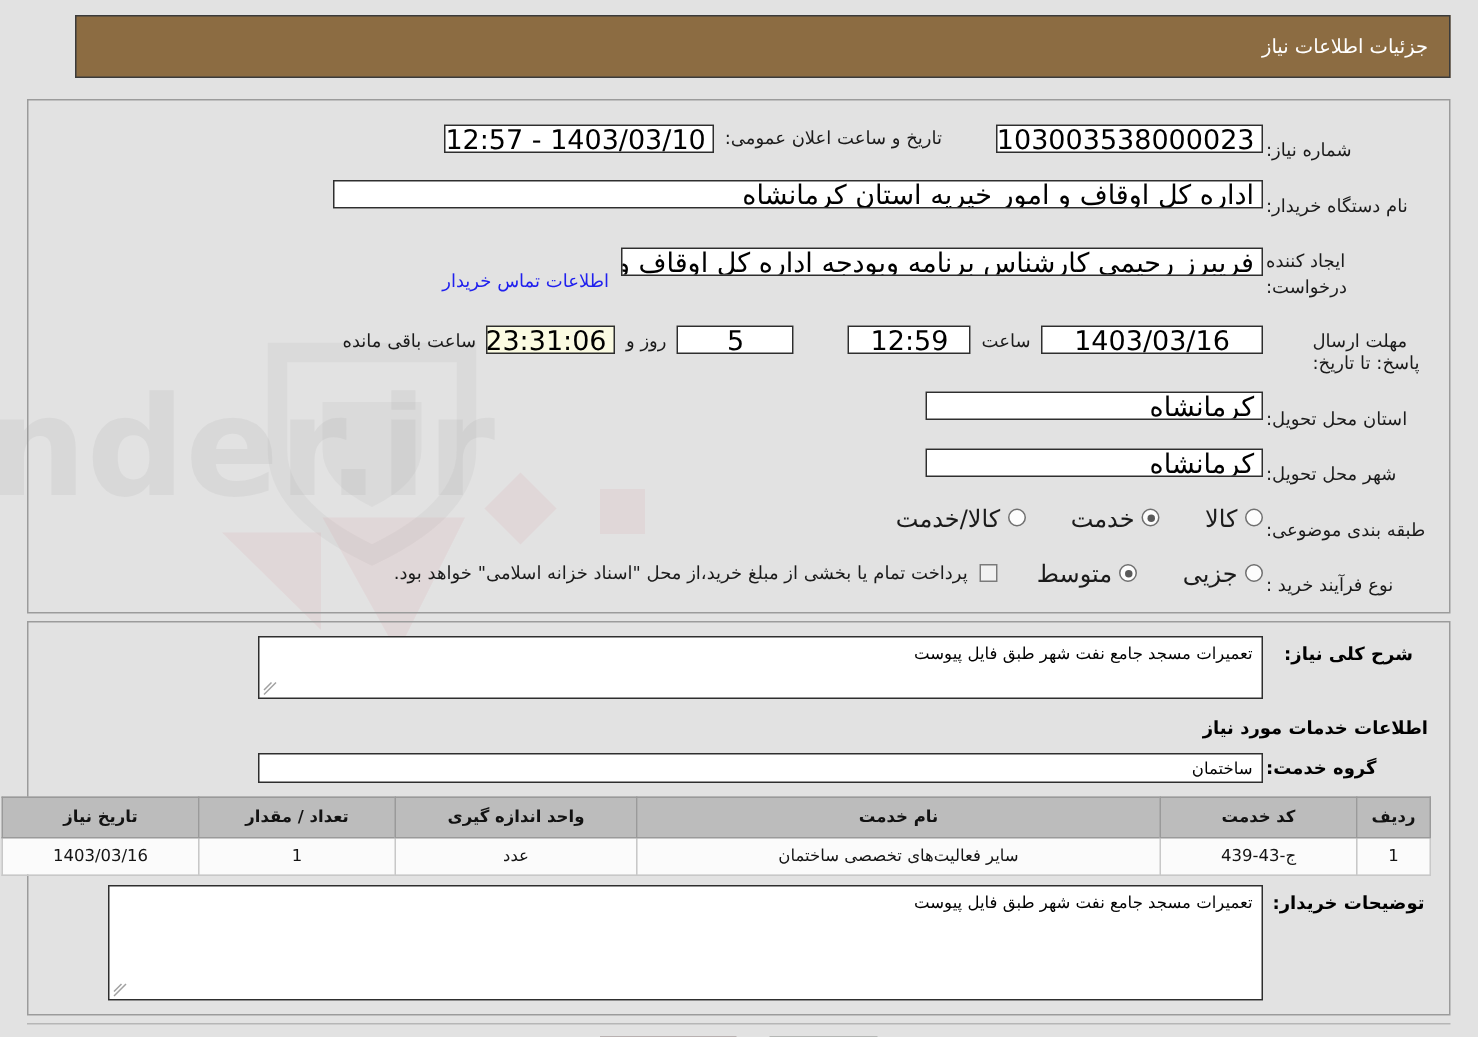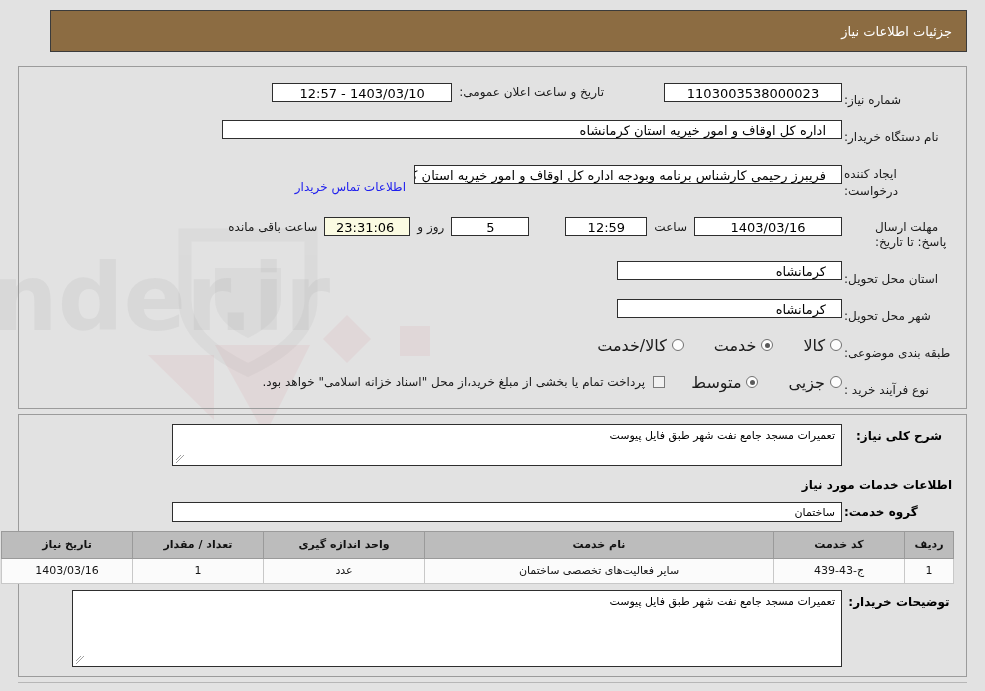--- a/index.html
+++ b/index.html
@@ -85,22 +85,22 @@
     margin-top: 16px;
   }
   .lbl.two-line { line-height: 1.25; padding-left: 33px; }
 
   .fld {
     border: 1px solid #2e2e2e;
     background: #ffffff;
     height: 19px;
     line-height: 19px;
     box-sizing: border-box;
-    padding: 0 15px;
-    font-size: 13px;
+    padding: 0 5px;
+    font-size: 18px;
     white-space: nowrap;
     overflow: hidden;
     text-overflow: clip;
   }
   .fld.yellow { background: #fbfbe2; }
 
   .w-need-no  { width: 178px; text-align: center; }
   .w-date-pub { width: 180px; text-align: center; }
   .w-org      { width: 620px; text-align: right; }
   .w-creator  { width: 428px; text-align: right; }
@@ -313,21 +313,21 @@
 
   <div class="header-band" style="background:#8c6c42">
     <span class="header-title">جزئیات اطلاعات نیاز</span>
   </div>
 
   <div class="panel">
 
     <div class="row">
       <div class="lbl">شماره نیاز:</div>
       <div class="fld w-need-no">1103003538000023</div>
-      <div class="mini-lbl" style="padding-right:60px">تاریخ و ساعت اعلان عمومی:</div>
+      <div class="mini-lbl" style="padding-right:36px">تاریخ و ساعت اعلان عمومی:</div>
       <div class="fld w-date-pub">1403/03/10 - 12:57</div>
     </div>
 
     <div class="row">
       <div class="lbl">نام دستگاه خریدار:</div>
       <div class="fld w-org">اداره کل اوقاف و امور خیریه استان کرمانشاه</div>
     </div>
 
     <div class="row">
       <div class="lbl">ایجاد کننده درخواست:</div>

